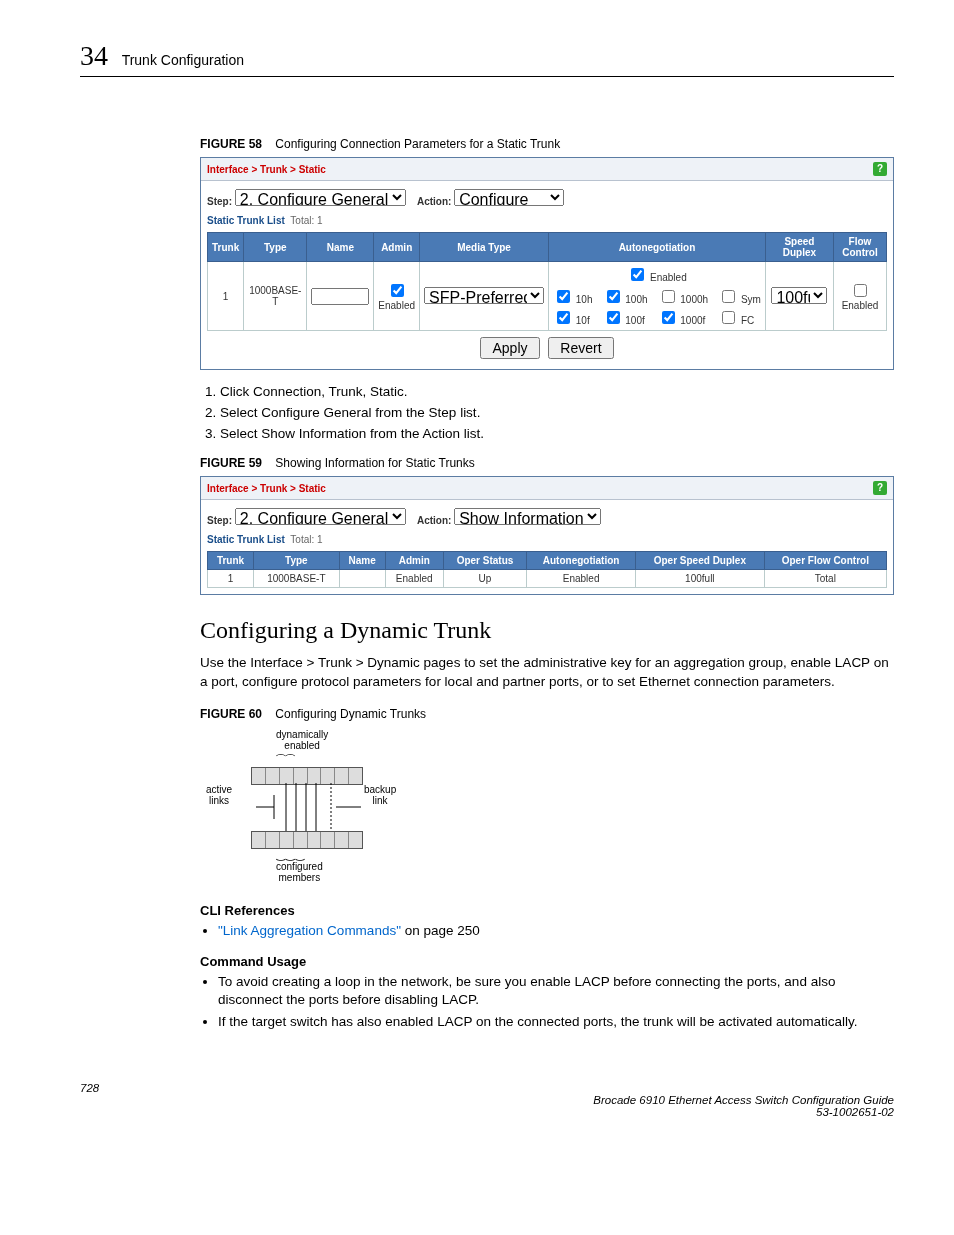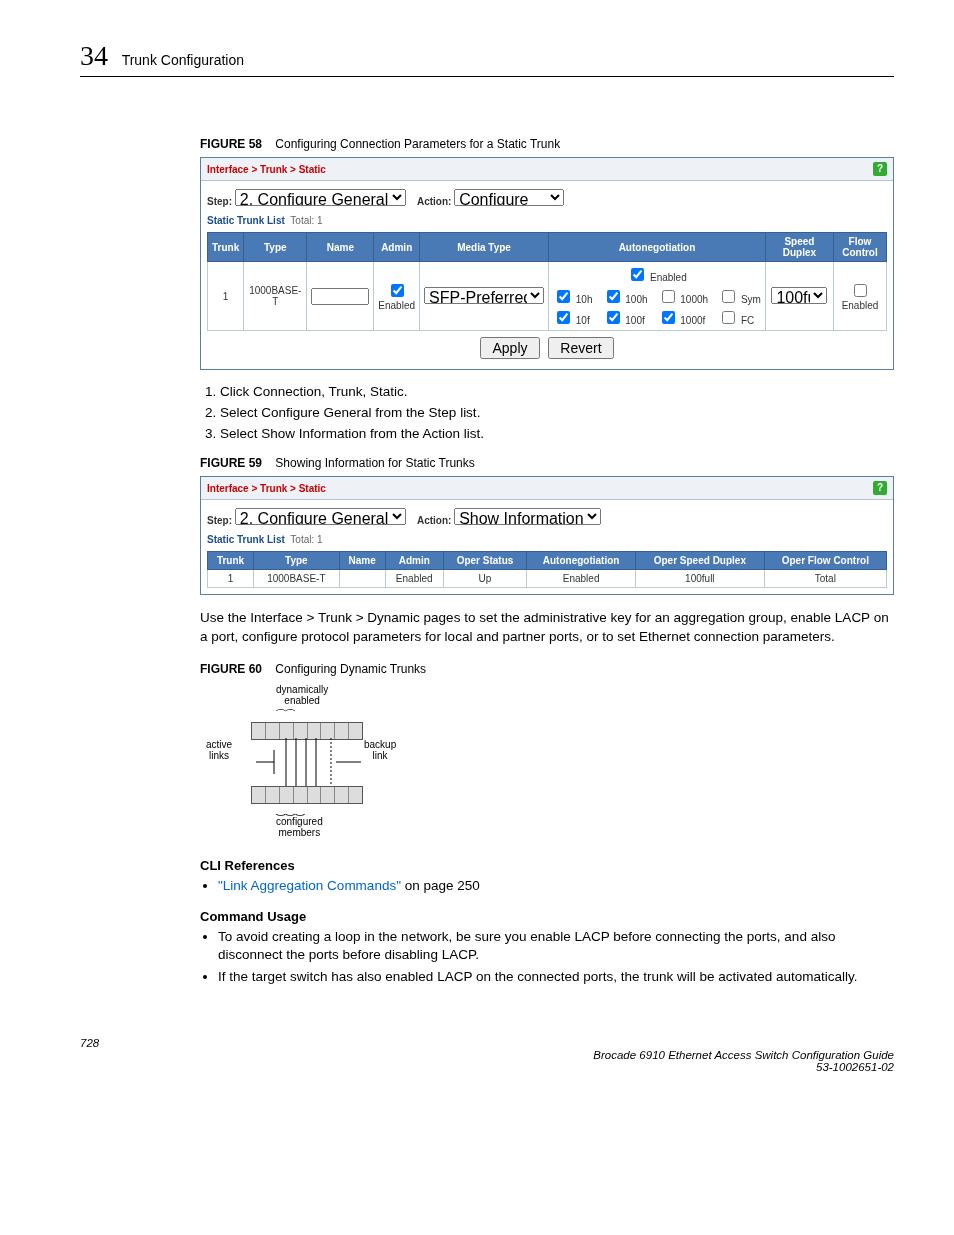--- a/index.html
+++ b/index.html
@@ -240,20 +240,21 @@
           <td>Up</td>
           <td>Enabled</td>
           <td>100full</td>
           <td>Total</td>
         </tr>
       </tbody>
         </table>
     </div>
   </div>
 
+  <h2 class="sect">Configuring a Dynamic Trunk</h2>
   <div class="para">Use the Interface &gt; Trunk &gt; Dynamic pages to set the administrative key for an aggregation group, enable LACP on a port, configure protocol parameters for local and partner ports, or to set Ethernet connection parameters.</div>
 
   <div class="fig-caption">
     <b>FIGURE 60</b>&nbsp;&nbsp;&nbsp;
     <span>Configuring Dynamic Trunks</span>
   </div>
   <div class="diagram">
     <div class="dlbl" style="left:70px;top:0;white-space:pre;text-align:center">dynamically
 enabled</div>
     <div class="dlbl" style="left:70px;top:25px;">⏜⏜</div>

